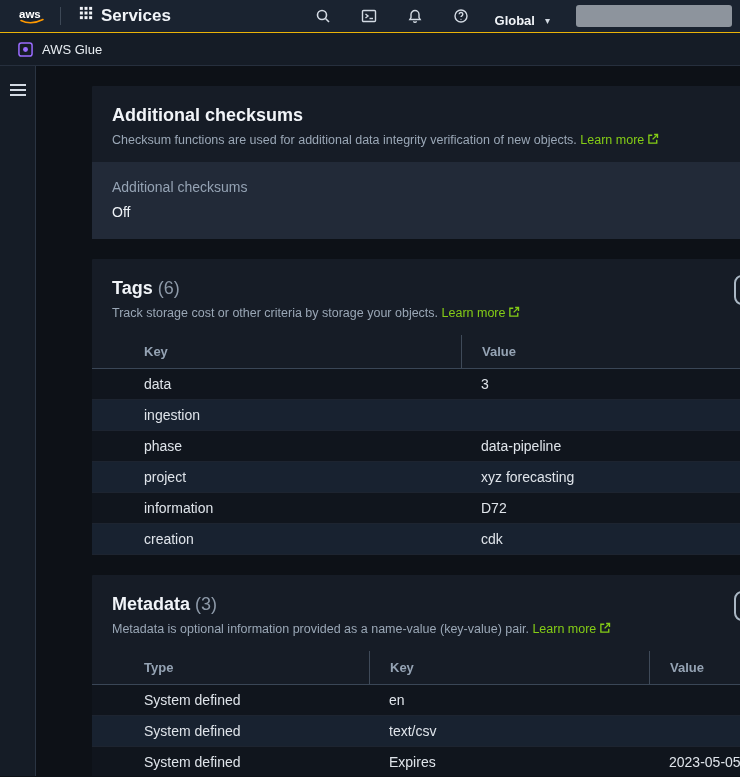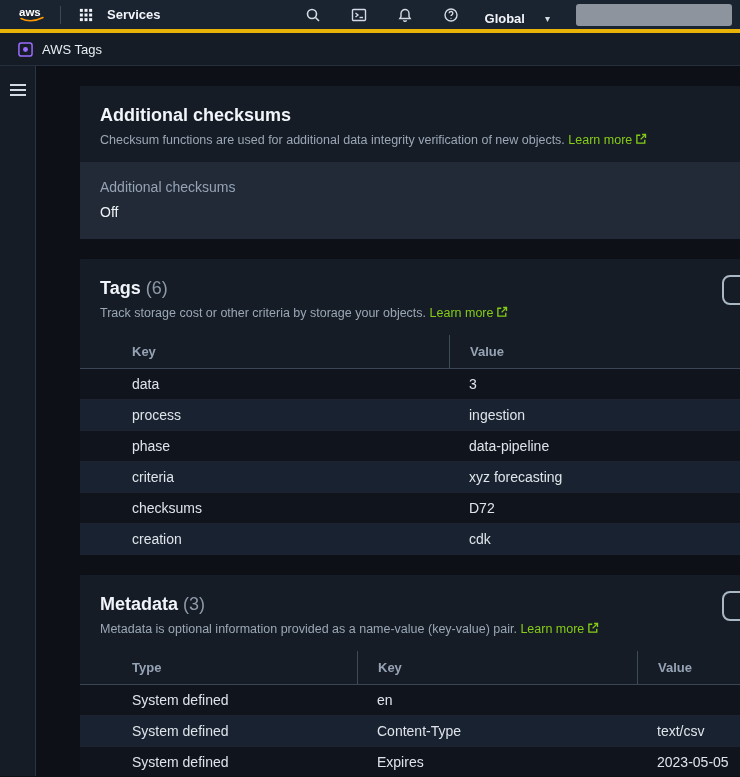--- a/index.html
+++ b/index.html
@@ -1,38 +1,38 @@
 <!DOCTYPE html>
 <html><head>
 <meta charset="utf-8">
 <style>
   html,body{margin:0;padding:0;background:#0d1117;}
   body{width:740px;height:777px;overflow:hidden;font-family:"Liberation Sans","DejaVu Sans",sans-serif;color:#dfe4ea;}
   .viewport{position:relative;width:740px;height:777px;overflow:hidden;background:#0d1117;}
 
   
-  .topnav{height:33px;background:#1a2330;display:flex;align-items:center;justify-content:space-between;padding:0 8px 0 18px;border-bottom:4px solid #eab308;box-sizing:border-box;}
+  .topnav{height:33px;background:#1a2330;display:flex;align-items:center;justify-content:space-between;padding:0 8px 0 18px;border-bottom:1px solid #eab308;box-sizing:border-box;}
   .nav-left{display:flex;align-items:center;gap:12px;}
   .nav-divider{width:1px;height:18px;background:#3d4856;}
-  .services-btn{display:flex;align-items:flex-end;gap:14px;background:none;border:none;color:#f1f4f8;font-size:13px;font-weight:700;cursor:pointer;font-family:inherit;padding:4px 6px;}
+  .services-btn{display:flex;align-items:flex-start;gap:8px;background:none;border:none;color:#f1f4f8;font-size:17px;font-weight:700;cursor:pointer;font-family:inherit;padding:4px 6px;}
   .nav-right{display:flex;align-items:center;gap:14px;}
   .nav-icon-btn{background:none;border:none;cursor:pointer;padding:4px 8px;display:flex;align-items:center;}
-  .region-btn{display:flex;align-items:center;gap:20px;background:none;border:none;color:#f1f4f8;font-size:13px;font-weight:700;cursor:pointer;font-family:inherit;padding:4px 4px;margin-top:8px;}
+  .region-btn{display:flex;align-items:center;gap:10px;background:none;border:none;color:#f1f4f8;font-size:13px;font-weight:700;cursor:pointer;font-family:inherit;padding:4px 4px;margin-top:8px;}
   .caret{font-size:10px;color:#d3dae3;}
   .redacted{width:156px;height:22px;border-radius:3px;background:#8d949d;margin-left:8px;}
 
   
   .appbar{height:33px;background:#151c26;display:flex;align-items:center;gap:9px;padding:0 18px;border-bottom:1px solid #262f3d;box-sizing:border-box;}
   .appbar-title{font-size:13px;color:#e8edf2;}
 
   
   .body-wrap{display:flex;height:710px;}
   .sidebar{width:36px;background:#151c26;border-right:1px solid #2a3442;box-sizing:border-box;padding-top:13px;display:flex;flex-direction:column;align-items:center;flex:0 0 36px;}
   .hamburger{background:none;border:none;cursor:pointer;padding:4px;}
-  .main{flex:1;position:relative;overflow:hidden;padding:20px 0 0 44px;box-sizing:border-box;}
+  .main{flex:1;position:relative;overflow:hidden;padding:20px 0 0 56px;box-sizing:border-box;}
 
   
   .card{width:780px;background:#161c26;margin-bottom:20px;position:relative;border-radius:1px;}
   .card-header{padding:18px 20px 14px 20px;position:relative;}
   .card-title{margin:0;font-size:18px;line-height:22px;font-weight:700;color:#f1f4f8;}
   .card-title .count{color:#8d99a8;font-weight:400;}
   .desc{margin:6px 0 0 0;font-size:12.5px;line-height:16px;color:#9aa7b6;}
   .learn-link{color:#84cc16;text-decoration:none;cursor:pointer;white-space:nowrap;}
   .learn-link svg{vertical-align:-1px;margin-left:3px;}
 
@@ -131,21 +131,21 @@
     </div>
   </div>
 
   <div class="appbar">
     <span style="display:flex;">
       <svg width="15" height="15" viewBox="0 0 16 16">
           <rect x="1" y="1" width="14" height="14" rx="2.5" fill="none" stroke="#9a6bff" stroke-width="1.6"></rect>
           <circle cx="8" cy="8" r="2.6" fill="#9a6bff"></circle>
         </svg>
     </span>
-    <span class="appbar-title" style="cursor:pointer;">AWS Tags</span>
+    <span class="appbar-title" style="cursor:pointer;">AWS Glue</span>
   </div>
 
   <div class="body-wrap">
 
     <div class="sidebar">
       <button class="hamburger">
         <span style="display:flex;">
           <svg width="18" height="14" viewBox="0 0 18 14" stroke="#d3dae3" stroke-width="2" fill="none">
               <path d="M1 2h16M1 7h16M1 12h16"></path>
             </svg>
@@ -193,33 +193,32 @@
           <div class="thead tags-grid">
             <div class="tcell">Key</div>
             <div class="tcell">Value</div>
           </div>
           <div class="rows">
             <div class="trow tags-grid">
               <div class="tcell">data</div>
               <div class="tcell">3</div>
             </div>
             <div class="trow tags-grid">
-              <div class="tcell">process</div>
               <div class="tcell">ingestion</div>
             </div>
             <div class="trow tags-grid">
               <div class="tcell">phase</div>
               <div class="tcell">data-pipeline</div>
             </div>
             <div class="trow tags-grid">
-              <div class="tcell">criteria</div>
+              <div class="tcell">project</div>
               <div class="tcell">xyz forecasting</div>
             </div>
             <div class="trow tags-grid">
-              <div class="tcell">checksums</div>
+              <div class="tcell">information</div>
               <div class="tcell">D72</div>
             </div>
             <div class="trow tags-grid">
               <div class="tcell">creation</div>
               <div class="tcell">cdk</div>
             </div>
           </div>
         </div>
       </section>
 
@@ -245,21 +244,20 @@
             <div class="tcell">Key</div>
             <div class="tcell">Value</div>
           </div>
           <div class="rows">
             <div class="trow meta-grid">
               <div class="tcell">System defined</div>
               <div class="tcell">en</div>
             </div>
             <div class="trow meta-grid">
               <div class="tcell">System defined</div>
-              <div class="tcell">Content-Type</div>
               <div class="tcell">text/csv</div>
             </div>
             <div class="trow meta-grid">
               <div class="tcell">System defined</div>
               <div class="tcell">Expires</div>
               <div class="tcell">2023-05-05</div>
             </div>
           </div>
         </div>
       </section>

